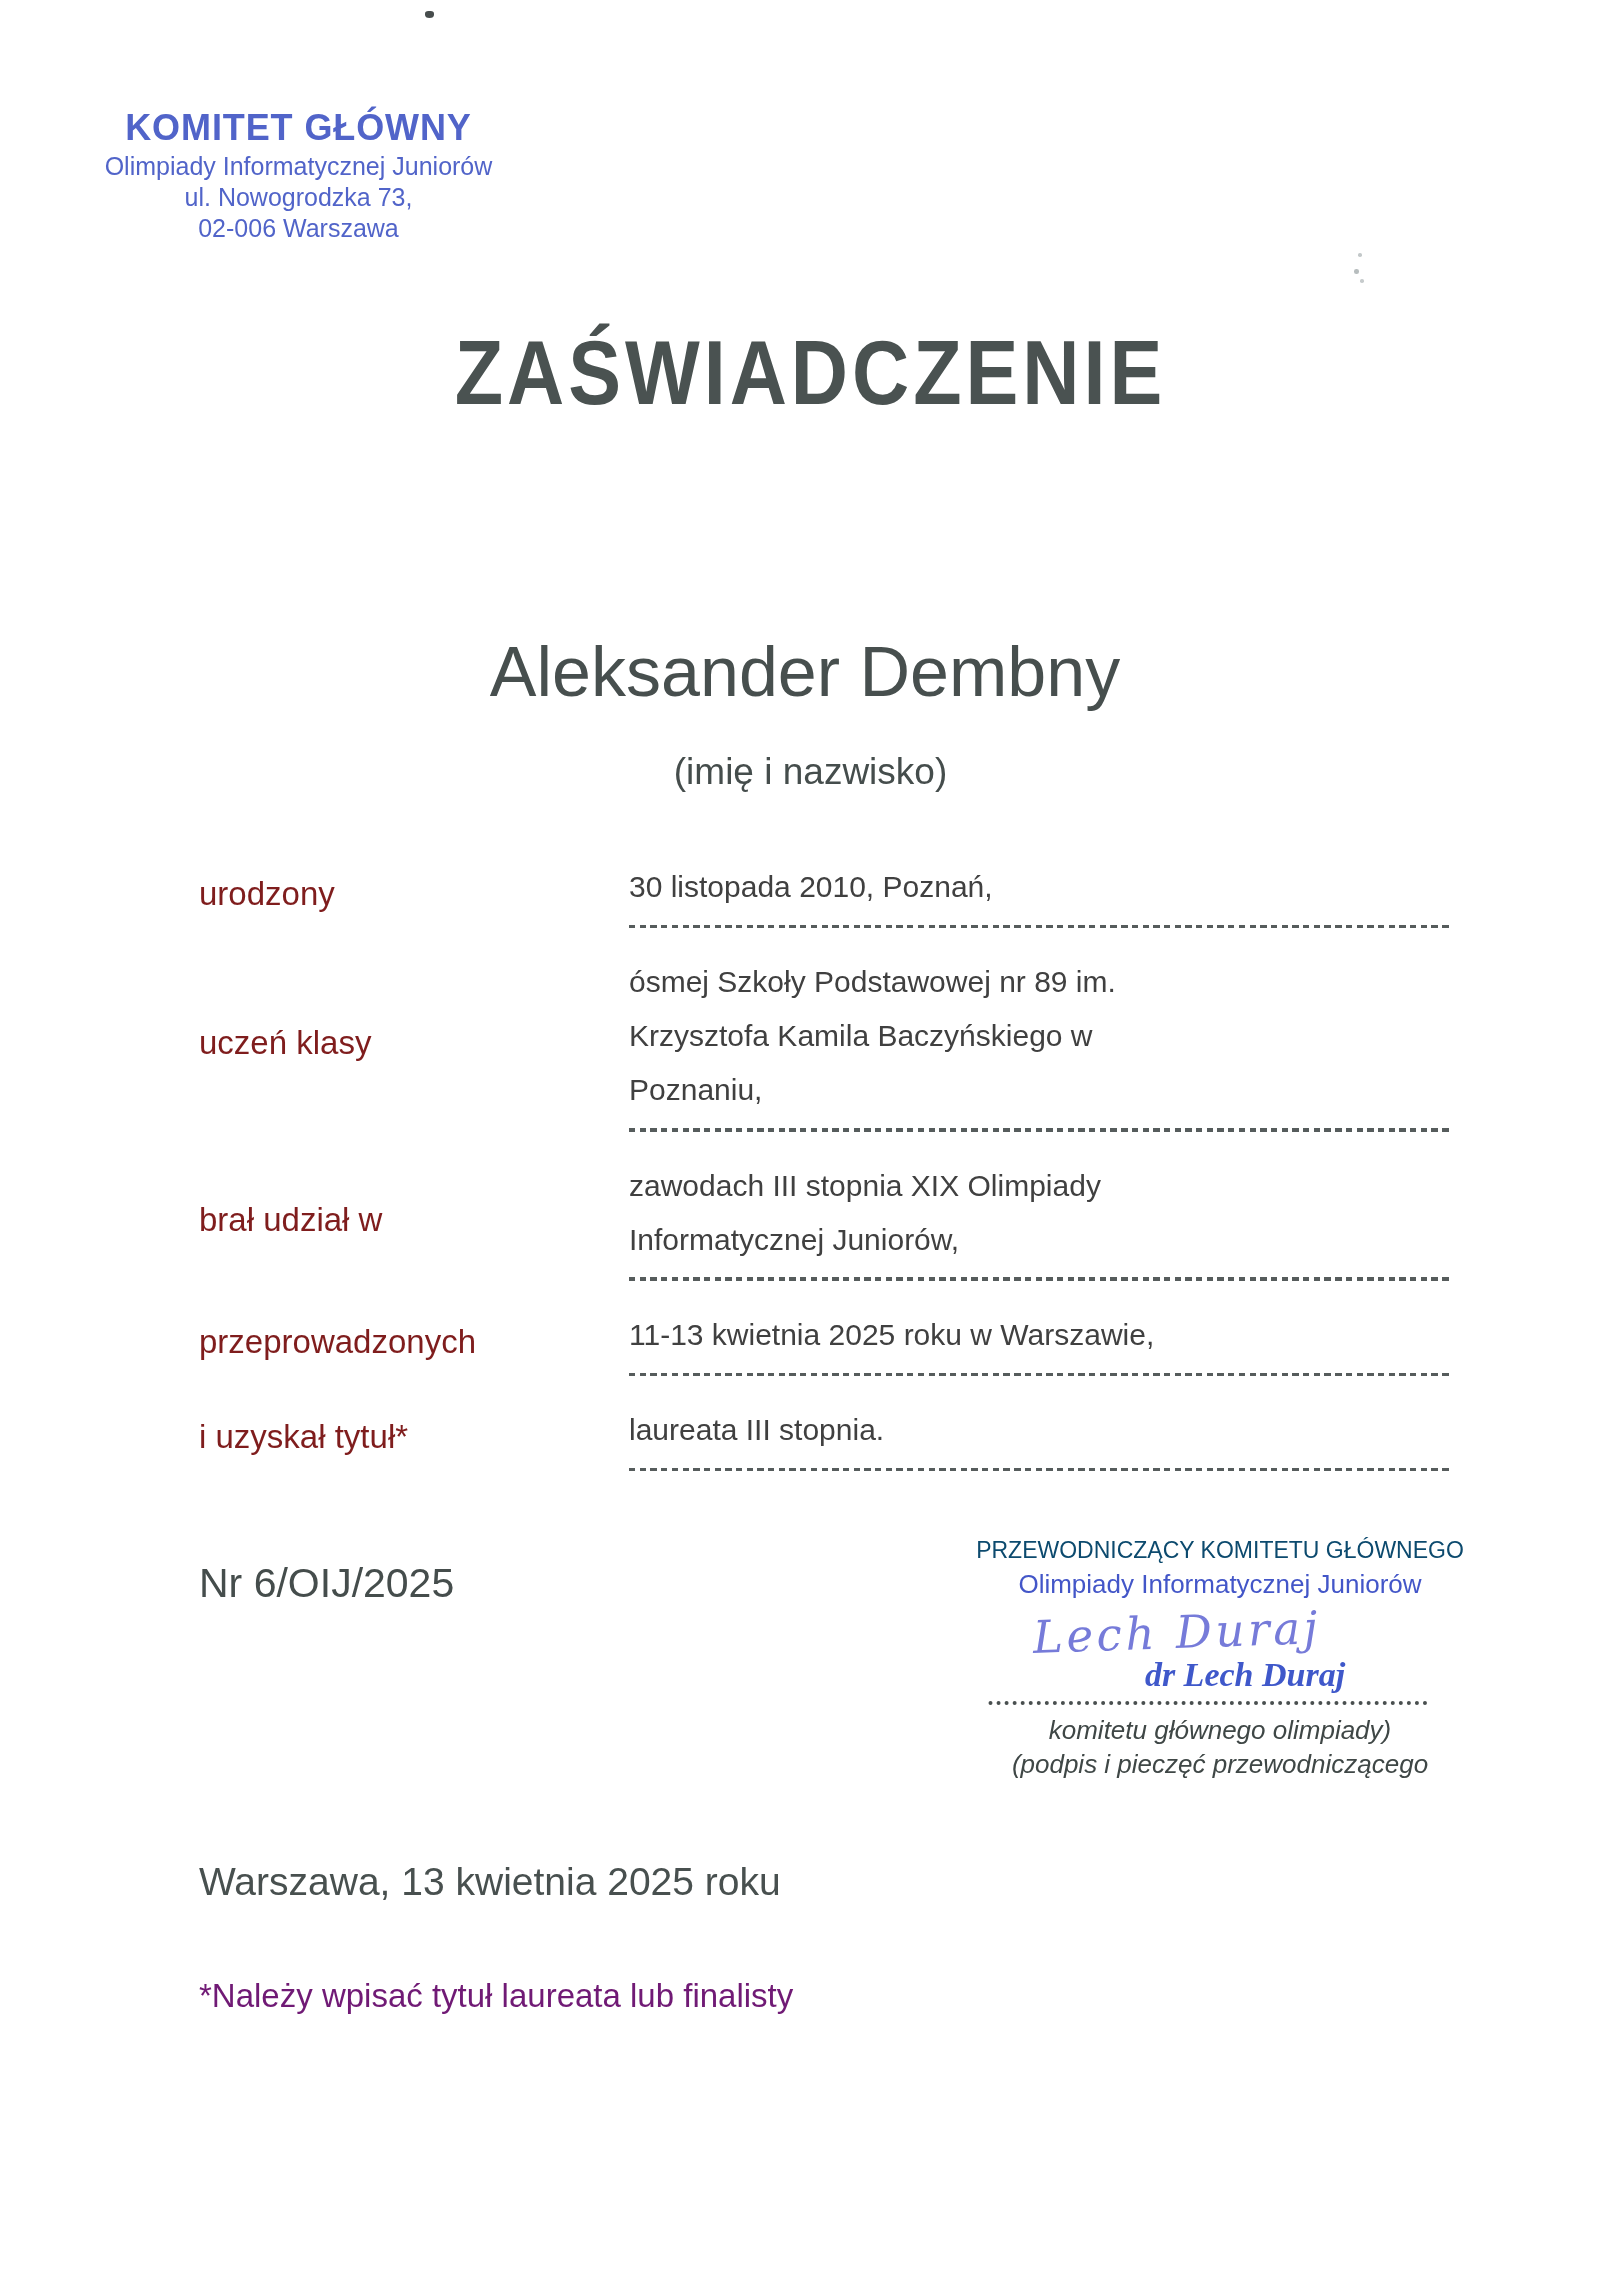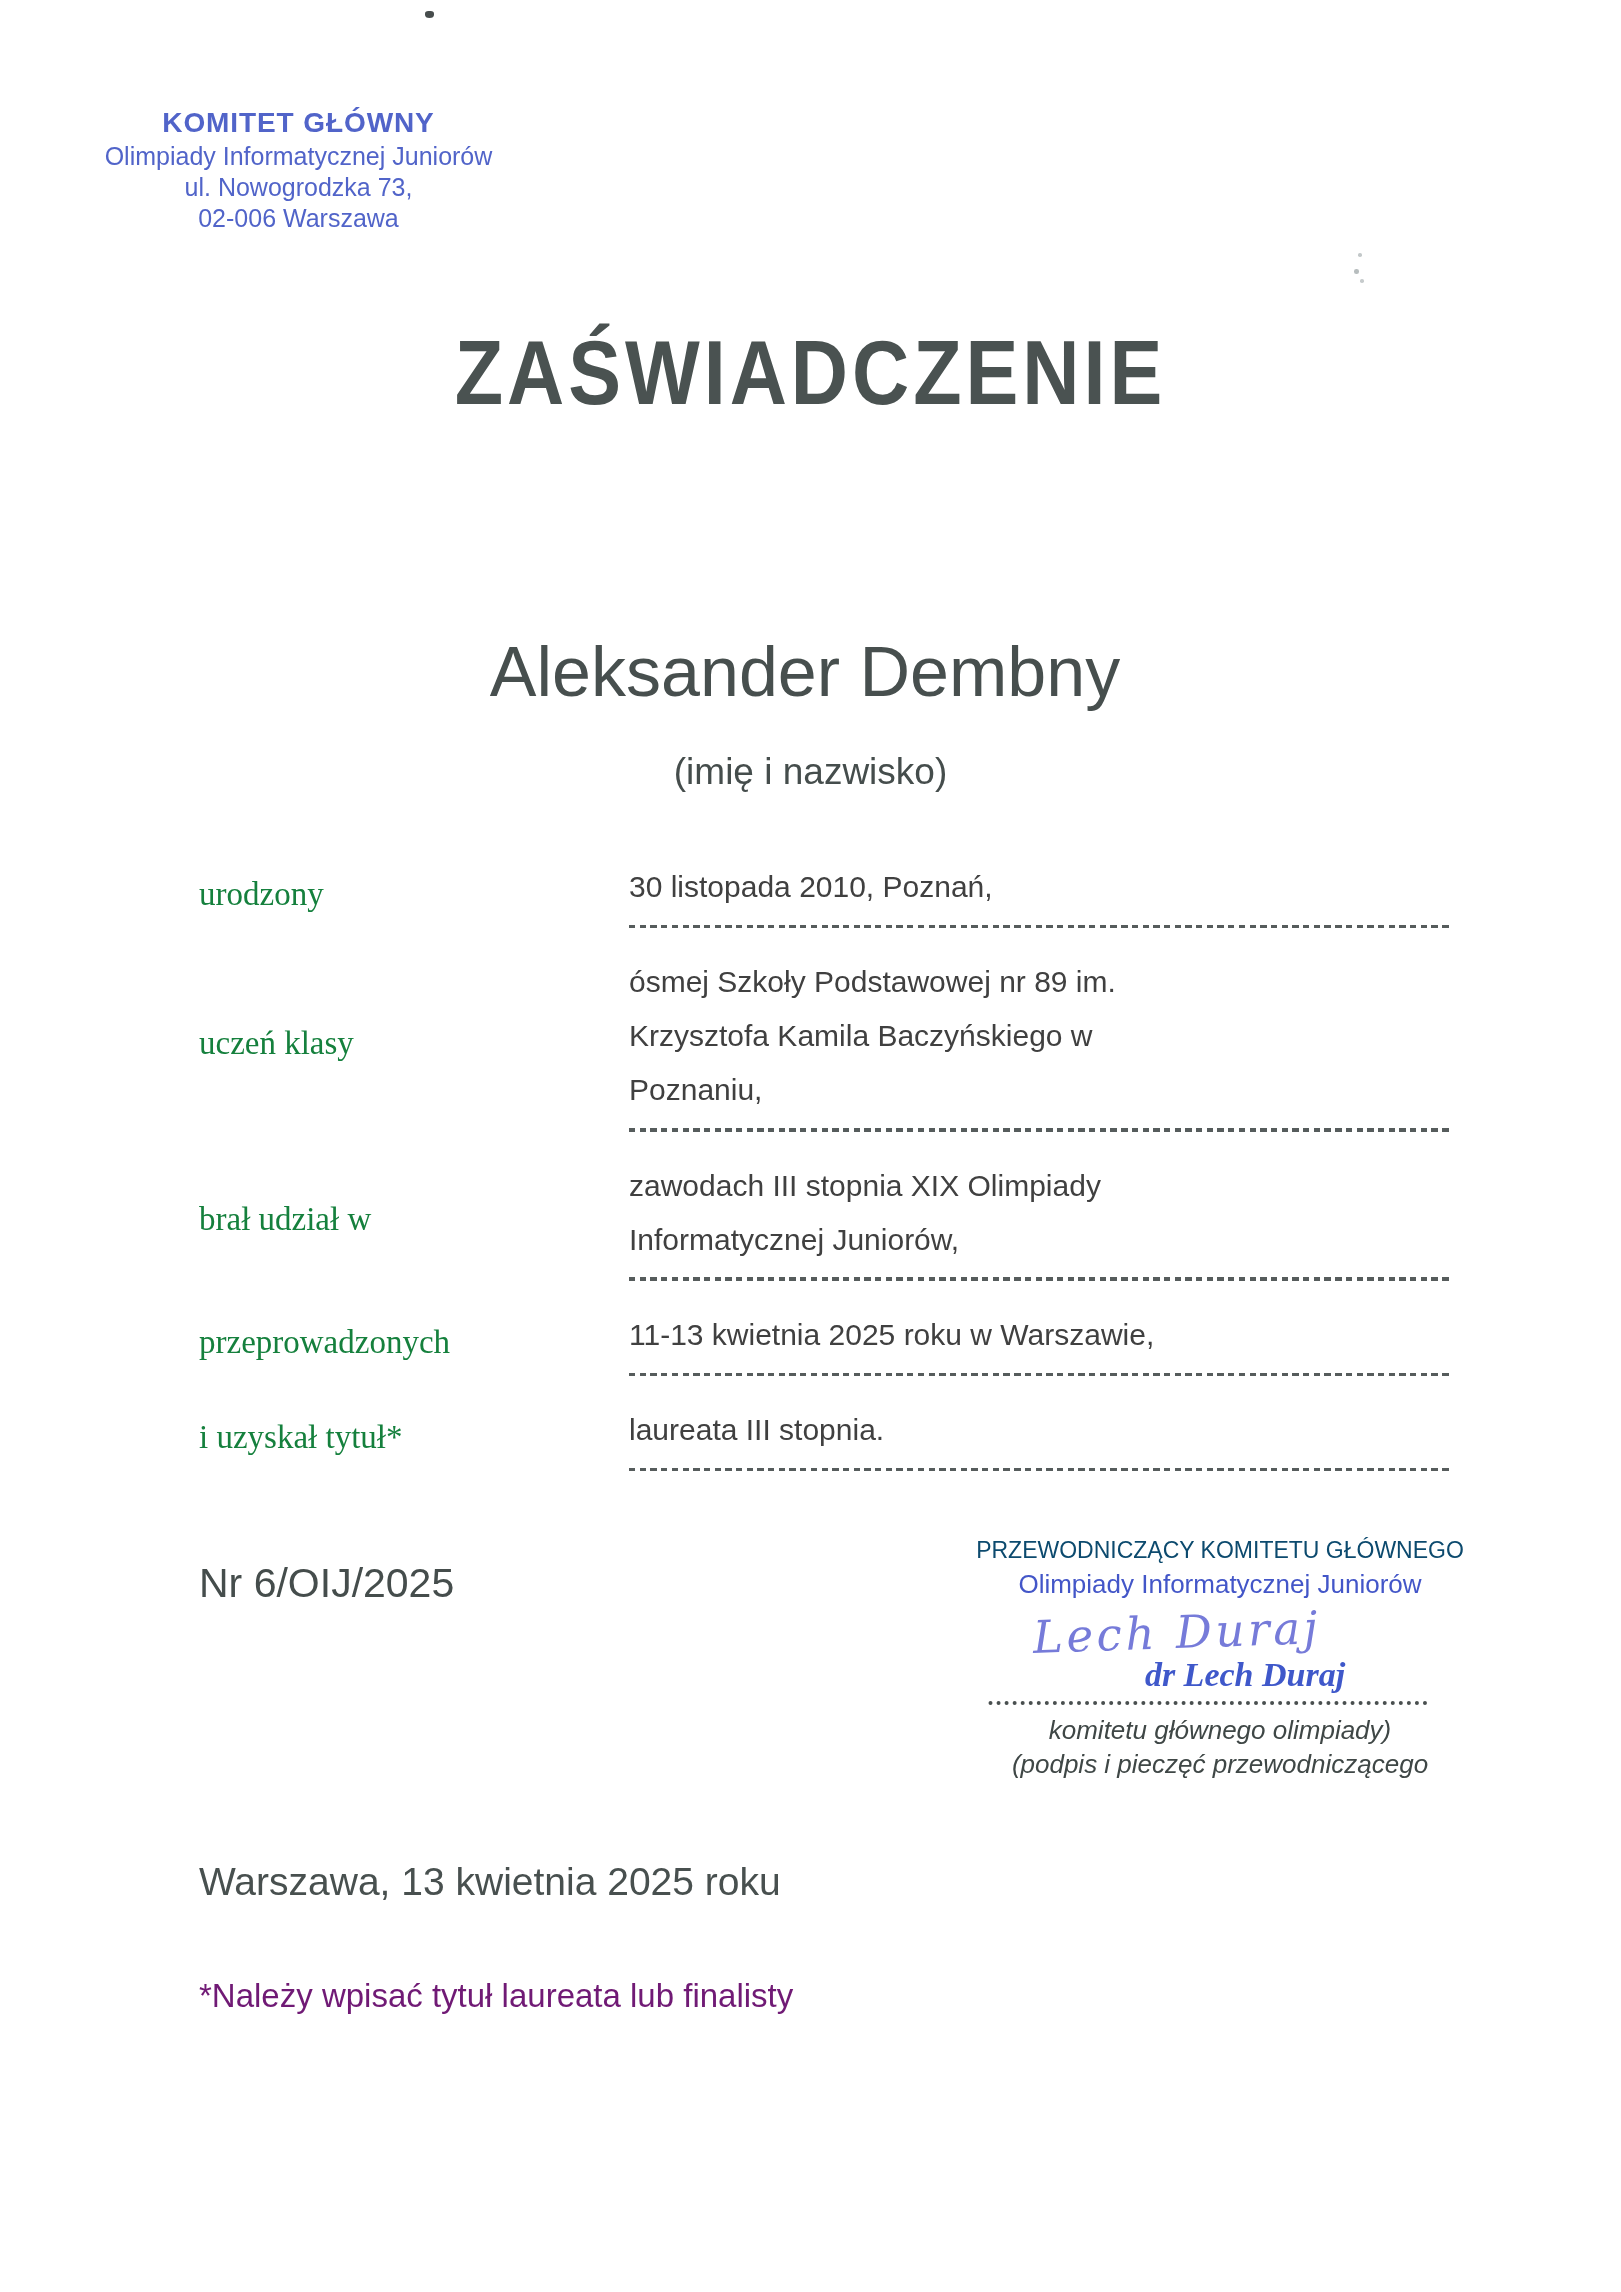--- a/index.html
+++ b/index.html
@@ -16,21 +16,21 @@
   
   .letterhead {
     position: absolute;
     left: 99px;
     top: 106px;
     width: 399px;
     text-align: center;
     color: #5164c9;
     line-height: 1.24;
   }
-  .lh-main { font-weight: bold; font-size: 28px; letter-spacing: 0.9px; }
+  .lh-main { font-weight: bold; font-size: 36px; letter-spacing: 0.9px; }
   .lh-sub  { font-size: 25px; }
 
   
   .doc-title {
     position: absolute;
     left: 0; right: 0;
     top: 322px;
     text-align: center;
     font-size: 90px;
     font-weight: bold;
@@ -67,22 +67,21 @@
   }
   .field-row {
     display: flex;
     align-items: center;
     margin-bottom: 27px;
   }
   .field-label {
     flex: 0 0 430px;
     width: 430px;
     font-size: 33px;
-    color: #15803d;
-    font-family: Liberation Serif, serif;
+    color: #7f1d1d;
   }
   .field-value {
     position: relative;
     flex: 1;
     font-size: 30px;
     line-height: 54px;
     white-space: pre-line;
     padding-bottom: 14.3px;
     color: #404040;
   }

